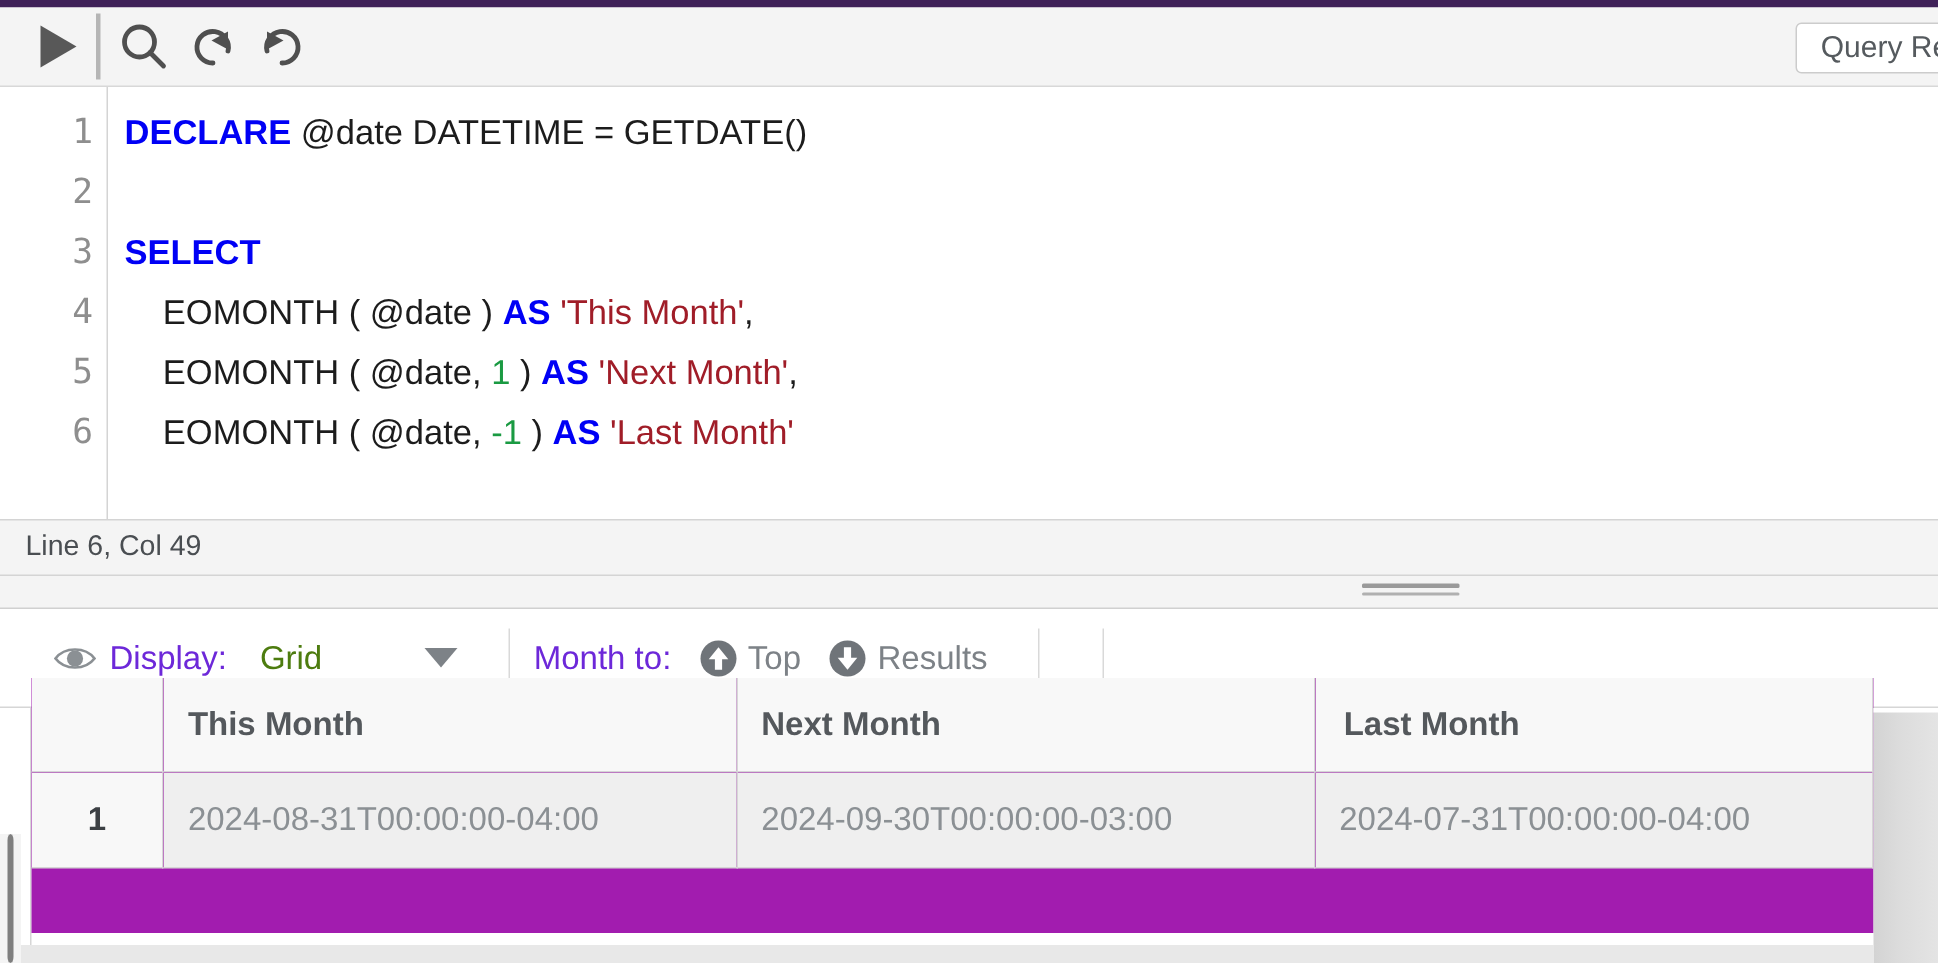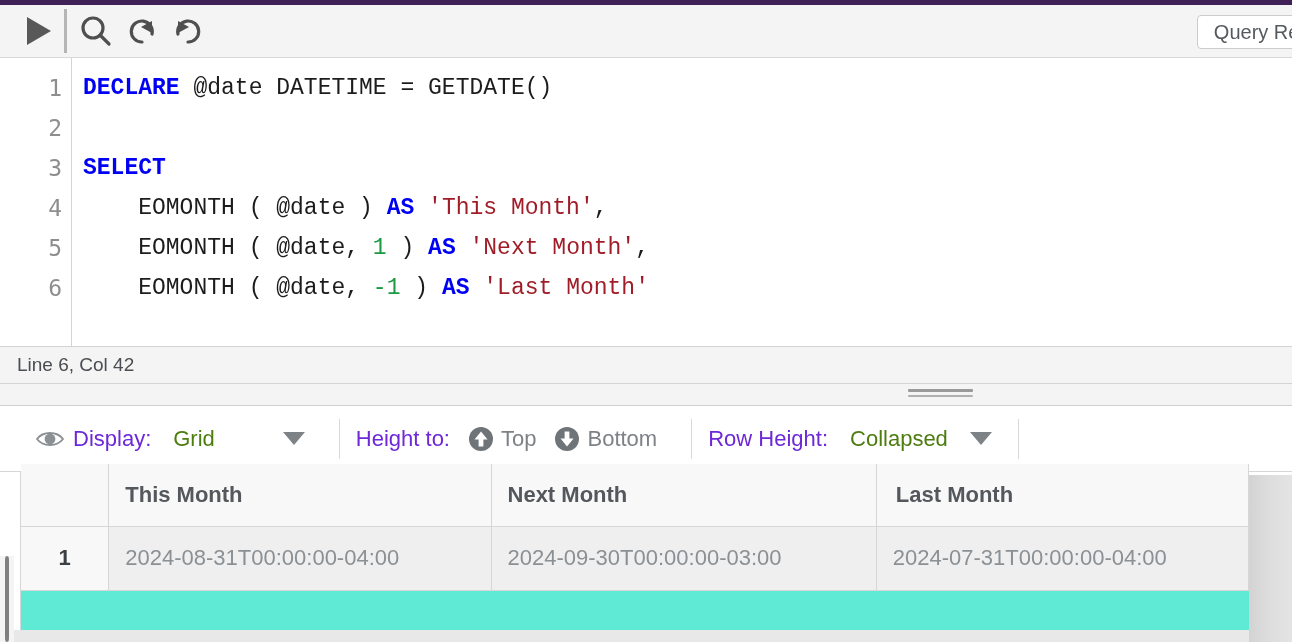--- a/index.html
+++ b/index.html
@@ -71,21 +71,21 @@
     font-size: 23px;
     line-height: 40px;
     color: #8e8e8e;
     background: #ffffff;
     user-select: none;
   }
   .gutter div { padding-right: 9px; }
   .code {
     flex: 1;
     padding-top: 10px; padding-left: 11px;
-    font-family: Liberation Mono, monospace;
+    font-family: Liberation Sans, sans-serif;
     font-size: 23px;
     line-height: 40px;
     color: #1c1c1c;
     white-space: pre;
     overflow: hidden;
   }
   .kw  { color: #0000f5; font-weight: bold; }
   .str { color: #a01d28; }
   .num { color: #1a9a42; }
 
@@ -139,23 +139,23 @@
   .caret-dn {
     width: 0; height: 0;
     border-left: 11px solid transparent;
     border-right: 11px solid transparent;
     border-top: 13px solid #7d8287;
   }
   .rt-icon { display: flex; align-items: center; }
 
   
   .grid-wrap {
-    position: absolute; left: 21px; top: 464px; width: 1228px; height: 170px;
+    position: absolute; left: 21px; top: 452px; width: 1228px; height: 170px;
     overflow: hidden;
-    background: #5eead4;
+    background: #a21caf;
   }
   table.grid {
     border-collapse: collapse;
     table-layout: fixed;
     width: 1228px;
     font-size: 22px;
   }
   table.grid th, table.grid td {
     border-right: 1px solid #d6d6d6;
     border-bottom: 1px solid #d6d6d6;
@@ -275,21 +275,21 @@
         <div>2</div>
         <div>3</div>
         <div>4</div>
         <div>5</div>
         <div>6</div>
       </div>
     <div class="code" id="code"><div><span class="kw">DECLARE</span><span> @date DATETIME = GETDATE()</span></div><div>&nbsp;</div><div><span class="kw">SELECT</span></div><div><span>    EOMONTH ( @date ) </span><span class="kw">AS</span><span> </span><span class="str">'This Month'</span><span>,</span></div><div><span>    EOMONTH ( @date, </span><span class="num">1</span><span> ) </span><span class="kw">AS</span><span> </span><span class="str">'Next Month'</span><span>,</span></div><div><span>    EOMONTH ( @date, </span><span class="num">-1</span><span> ) </span><span class="kw">AS</span><span> </span><span class="str">'Last Month'</span></div></div>
   </div>
 
   <div class="statusbar">
-    <span>Line 6, Col 42</span>
+    <span>Line 6, Col 49</span>
   </div>
 
   <div class="splitter">
     <div class="split-handle">
       <i></i>
       <i></i>
     </div>
   </div>
 
   <div class="rt-edge"></div>
@@ -303,46 +303,41 @@
         </svg>
       </span>
       <span class="rt-label">Display:</span>
       <span class="rt-value" style="margin-left:22px;">Grid</span>
       <span class="caret-dn" style="margin-left:68px;"></span>
     </div>
 
     <div class="rt-div" style="margin-left:34px;"></div>
 
     <div class="rt-group">
-      <span class="rt-label">Height to:</span>
+      <span class="rt-label">Month to:</span>
       <span class="rt-icon" style="margin-left:18px;margin-right:7px;">
         <svg width="26" height="26" viewBox="0 0 26 26">
           <circle cx="13" cy="13" r="12" fill="#6f7479"></circle>
           <polygon points="13,5.5 19.5,13.5 6.5,13.5" fill="#ffffff"></polygon>
           <rect x="10.6" y="12.5" width="4.8" height="8" fill="#ffffff"></rect>
         </svg>
       </span>
       <span>Top</span>
       <span class="rt-icon" style="margin-left:18px;margin-right:7px;">
         <svg width="26" height="26" viewBox="0 0 26 26">
           <circle cx="13" cy="13" r="12" fill="#6f7479"></circle>
           <polygon points="13,20.5 19.5,12.5 6.5,12.5" fill="#ffffff"></polygon>
           <rect x="10.6" y="5.5" width="4.8" height="8" fill="#ffffff"></rect>
         </svg>
       </span>
-      <span>Bottom</span>
+      <span>Results</span>
     </div>
 
     <div class="rt-div" style="margin-left:34px;"></div>
 
-    <div class="rt-group">
-      <span class="rt-label">Row Height:</span>
-      <span class="rt-value" style="margin-left:22px;">Collapsed</span>
-      <span class="caret-dn" style="margin-left:22px;"></span>
-    </div>
 
     <div class="rt-div" style="margin-left:26px;margin-right:14px;"></div>
 
   </div>
 
   <div class="grid-left-border"></div>
   <div class="grid-wrap">
     <table class="grid">
       <thead>
         <tr id="grid-head-row">

